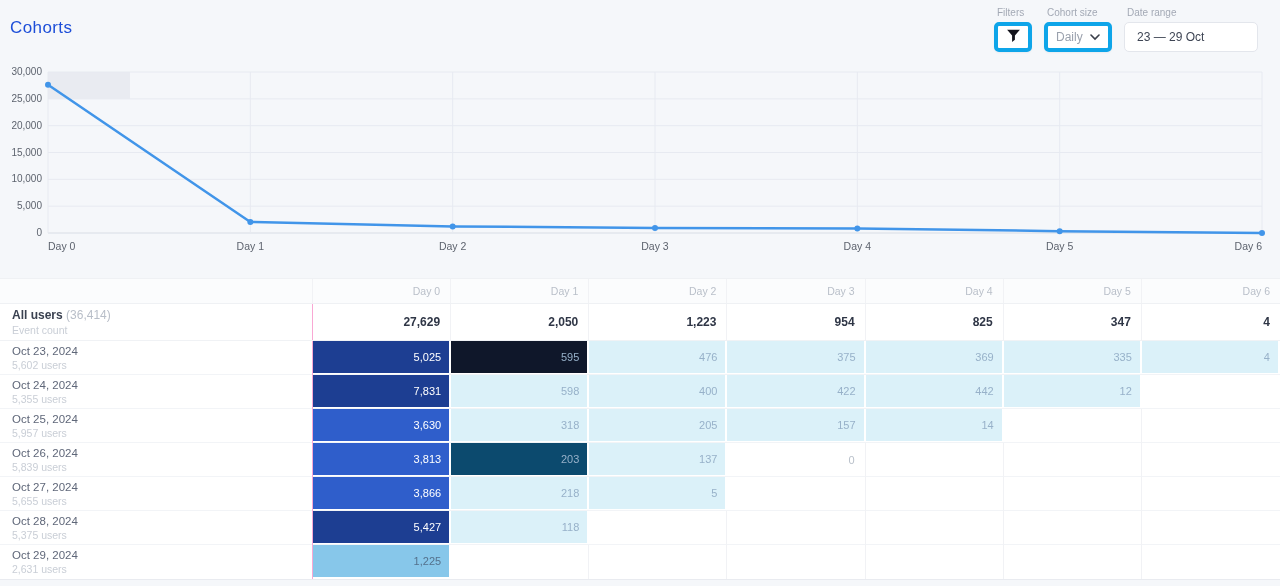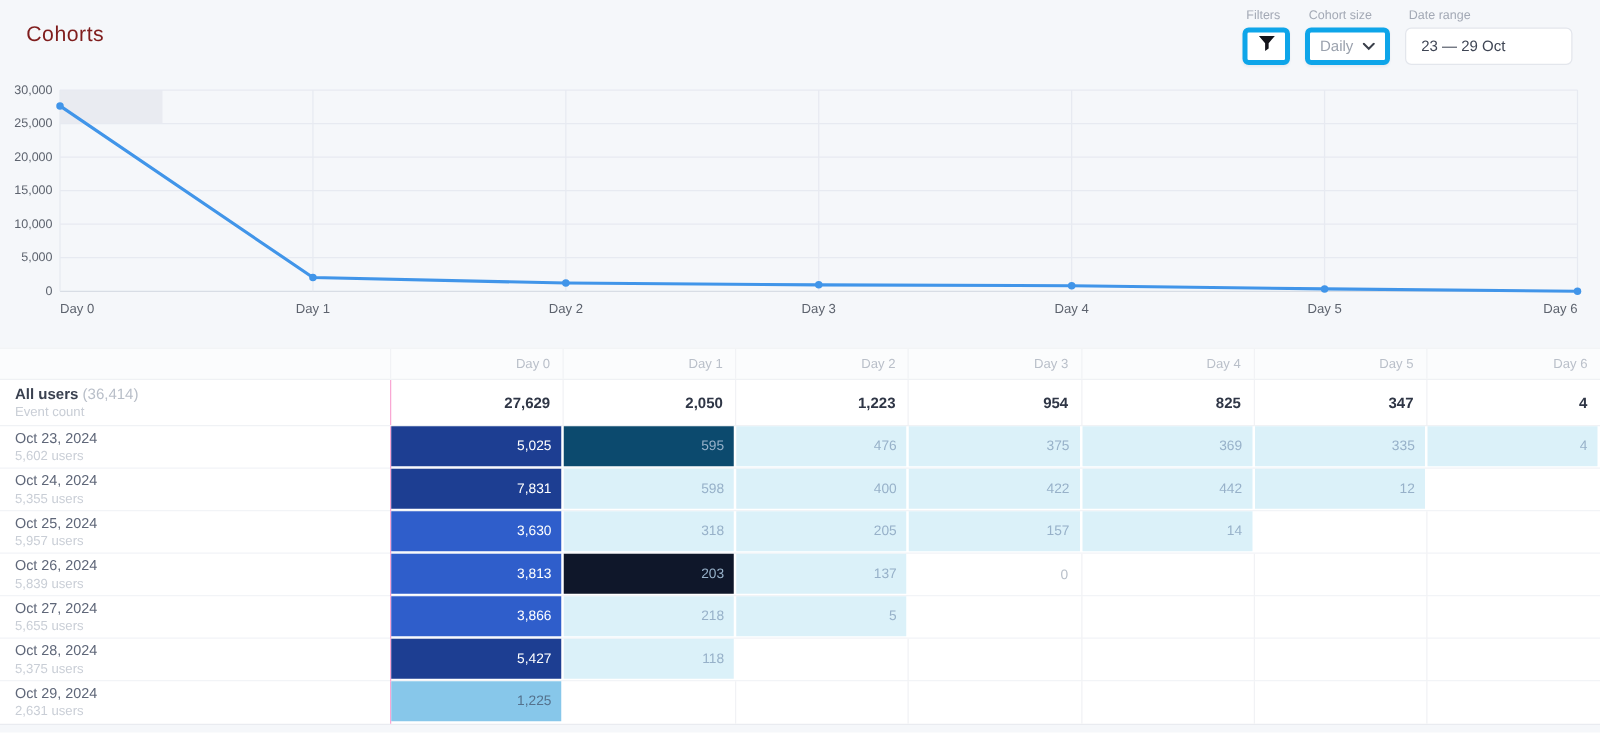--- a/index.html
+++ b/index.html
@@ -4,22 +4,22 @@
 <style>
   * { box-sizing: border-box; margin: 0; padding: 0; }
   html,body { width:1280px; height:586px; }
   body {
     background:#f5f7fa;
     font-family:"Liberation Sans", sans-serif;
     position:relative; overflow:hidden;
   }
   
   .page-title {
-    position:absolute; left:21px; top:18px;
-    font-size:17px; color:#7f1d1d; letter-spacing:.4px;
+    position:absolute; left:10px; top:18px;
+    font-size:17px; color:#1d4ed8; letter-spacing:.4px;
   }
   .controls { position:absolute; right:22px; top:7px; display:flex; gap:12px; }
   .ctrl-group { display:flex; flex-direction:column; }
   .ctrl-label { font-size:10px; color:#a3a9b5; margin:0 0 4px 3px; }
   .ctrl-box {
     background:#fff; border-radius:5px; height:30px;
     border:4px solid #0ea5e9; box-shadow:0 1px 2px rgba(40,50,80,.06);
     display:flex; align-items:center; cursor:pointer;
   }
   .btn-filter { width:38px; justify-content:center; }
@@ -157,21 +157,21 @@
     </div>
     <div class="trow cohort-row">
       <div class="label-cell">
         <div class="date-label">Oct 23, 2024</div>
         <div class="sub-label">5,602 users</div>
       </div>
       <div class="cell colored">
         <div class="fill" style="background: rgb(29, 62, 146); color: rgb(255, 255, 255);">5,025</div>
       </div>
       <div class="cell colored">
-        <div class="fill" style="background: #0c4a6e; color: rgb(151, 177, 201);">595</div>
+        <div class="fill" style="background: #0f172a; color: rgb(151, 177, 201);">595</div>
       </div>
       <div class="cell colored">
         <div class="fill" style="background: rgb(219, 241, 249); color: rgb(151, 177, 201);">476</div>
       </div>
       <div class="cell colored">
         <div class="fill" style="background: rgb(219, 241, 249); color: rgb(151, 177, 201);">375</div>
       </div>
       <div class="cell colored">
         <div class="fill" style="background: rgb(219, 241, 249); color: rgb(151, 177, 201);">369</div>
       </div>
@@ -238,21 +238,21 @@
     </div>
     <div class="trow cohort-row">
       <div class="label-cell">
         <div class="date-label">Oct 26, 2024</div>
         <div class="sub-label">5,839 users</div>
       </div>
       <div class="cell colored">
         <div class="fill" style="background: rgb(47, 94, 203); color: rgb(255, 255, 255);">3,813</div>
       </div>
       <div class="cell colored">
-        <div class="fill" style="background: #0f172a; color: rgb(151, 177, 201);">203</div>
+        <div class="fill" style="background: #0c4a6e; color: rgb(151, 177, 201);">203</div>
       </div>
       <div class="cell colored">
         <div class="fill" style="background: rgb(219, 241, 249); color: rgb(151, 177, 201);">137</div>
       </div>
       <div class="cell plain">
         <div class="fill" style="color: rgb(185, 192, 202);">0</div>
       </div>
       <div class="cell plain">
         <div class="fill" style="color: rgb(151, 177, 201);"></div>
       </div>

